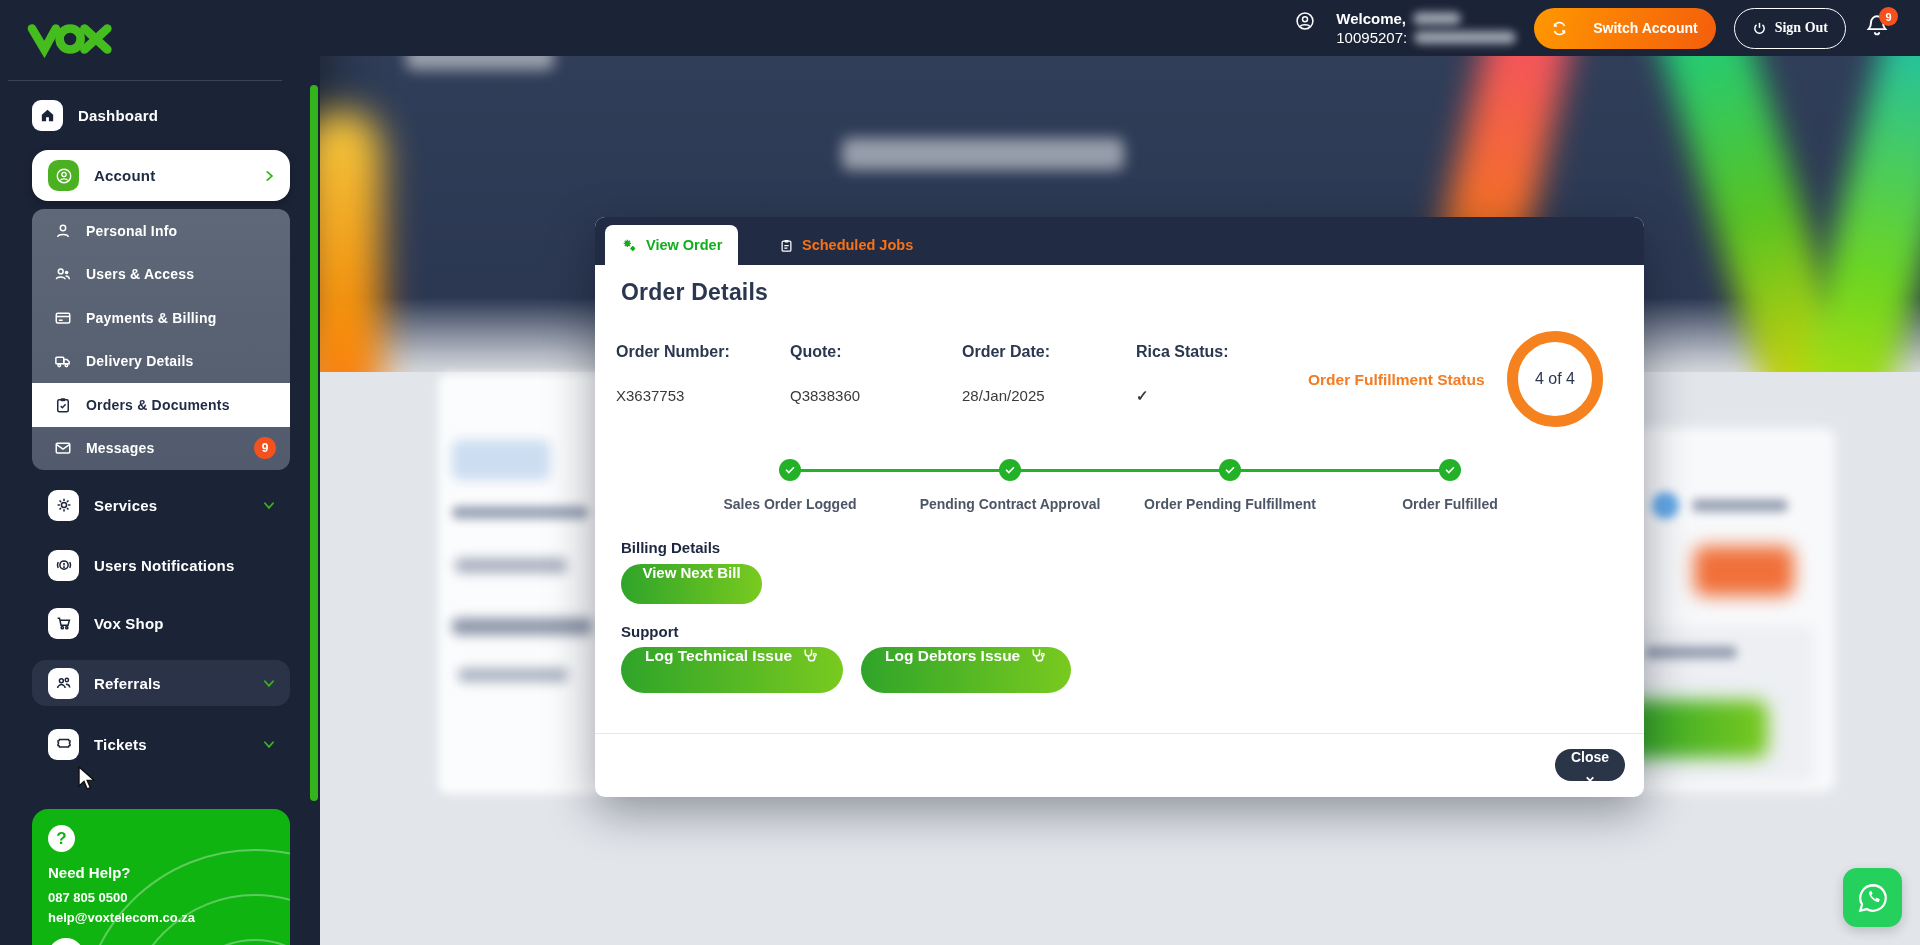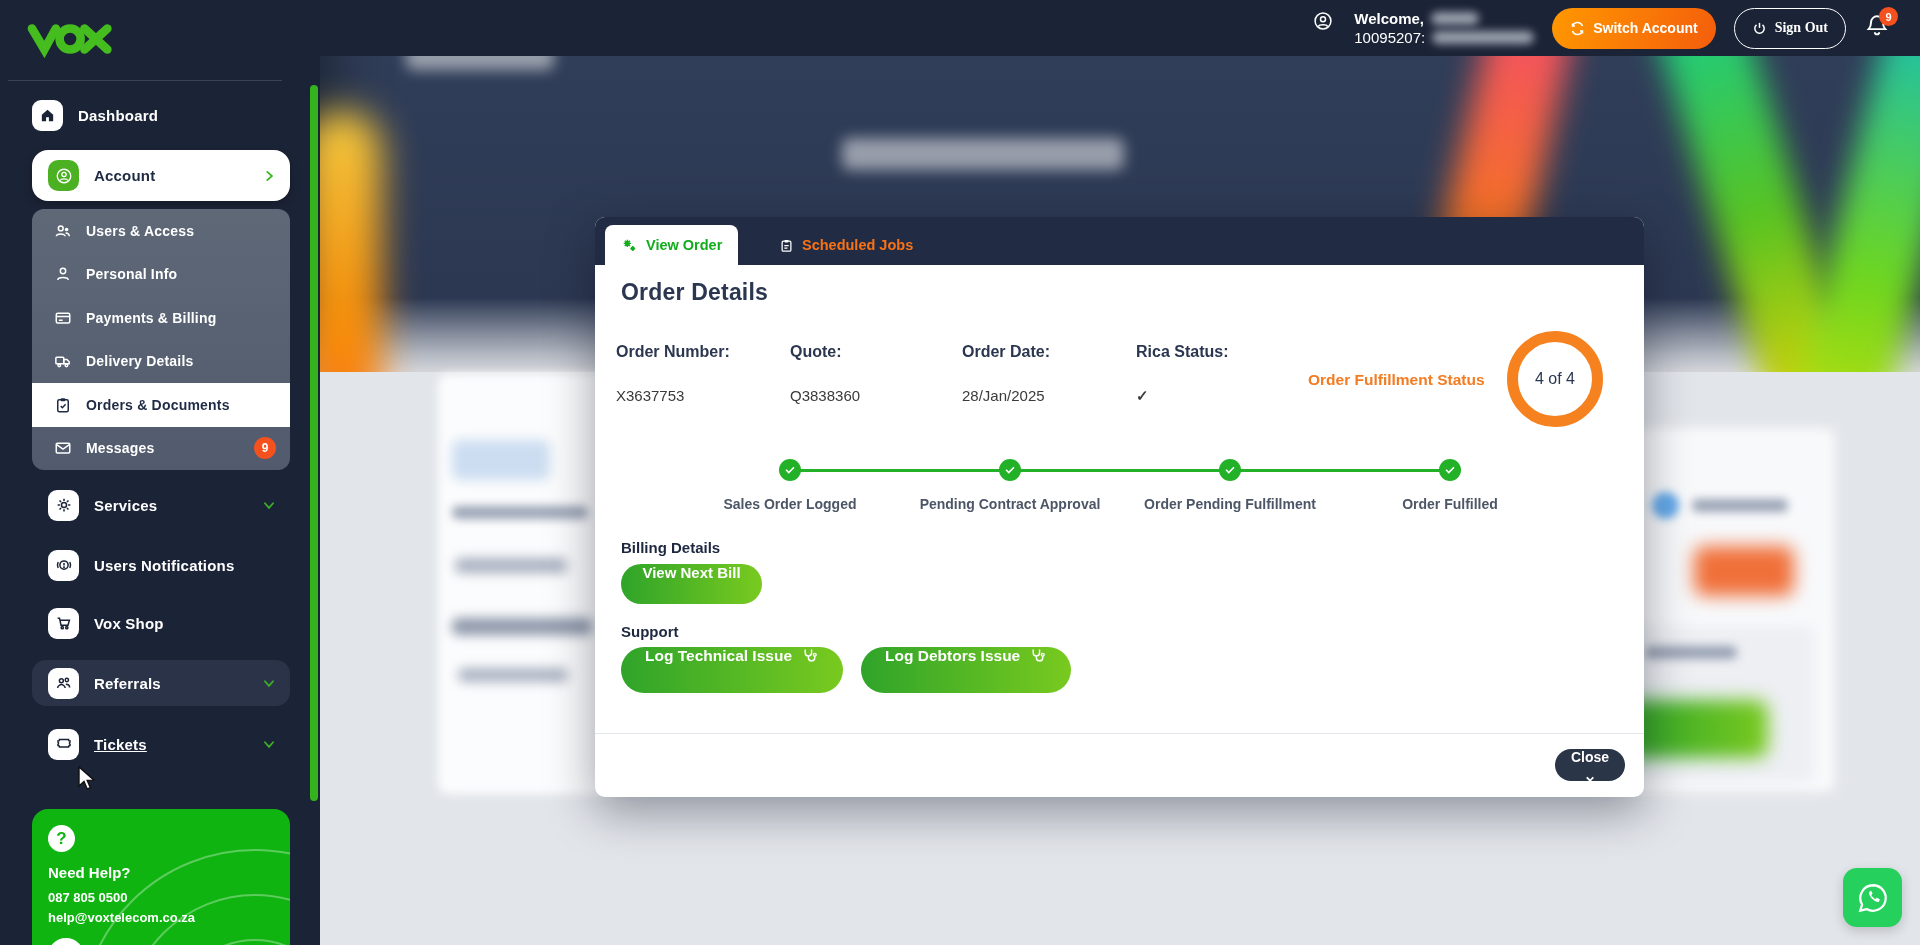--- a/index.html
+++ b/index.html
@@ -54,21 +54,21 @@
   .user-block { display:flex; gap:21px; color:#fff; }
   .user-block .uicon { margin-top:2px; }
   .uline { display:flex; align-items:center; gap:7px; font-size:15px; line-height:19px; }
   .uline.l1 { font-weight:bold; }
   .redacted { display:inline-block; height:13px; border-radius:7px; background:#b9c0cc; filter:blur(4px); opacity:.8; }
   .red-a { width:48px; } .red-b { width:102px; }
   .btn-switch {
     height:41px; border-radius:21px; border:none; cursor:pointer;
     background:linear-gradient(110deg,#ff9800,#f45d0c);
     color:#fff; font-weight:bold; font-size:14px; font-family:inherit;
-    display:flex; align-items:center; gap:8px; padding:0 18px;
+    display:flex; align-items:center; gap:26px; padding:0 18px;
   }
   .btn-signout {
     height:41px; border-radius:21px; cursor:pointer;
     background:transparent; border:1.5px solid #fff;
     color:#fff; font-weight:bold; font-size:14px; font-family:Liberation Serif, serif;
     display:flex; align-items:center; gap:8px; padding:0 17px;
   }
   .bell-wrap { position:relative; width:30px; height:34px; cursor:pointer; }
   .bell-badge {
     position:absolute; right:-4px; top:-4px; min-width:19px; height:19px;
@@ -97,21 +97,21 @@
   .nav-dashboard { top:82px; }
   .nav-account {
     top:142px; height:51px; background:#fff; border-radius:16px; color:#1f2a44;
     padding:0 14px 0 16px; left:32px; box-shadow:0 3px 8px rgba(0,0,0,.25);
   }
   .nav-account .icon-tile { background:#4cb122; color:#fff; border-radius:10px; }
   .nav-services { top:472px; }
   .nav-outage { top:532px; }
   .nav-shop { top:590px; }
   .nav-referrals { top:652px; height:46px; background:#2b3349; border-radius:14px; padding:0 14px 0 16px; left:32px; }
-  .nav-tickets { top:711px;text-decoration:underline; }
+  .nav-tickets { top:711px; }
   .nav-item.padded { padding:0 14px 0 16px; left:32px; }
 
   .submenu {
     position:absolute; left:32px; top:201px; width:258px; height:261px;
     background:linear-gradient(180deg,#5e6877,#515b6d);
     border-radius:12px; overflow:hidden; z-index:2;
   }
   .sub-item {
     height:43.5px; display:flex; align-items:center; gap:14px;
     padding:0 14px 0 22px; color:#fff; cursor:pointer;
@@ -323,36 +323,36 @@
       <svg width="14" height="14" viewBox="0 0 24 24" fill="none" stroke="#3bb224" stroke-width="3" stroke-linecap="round">
           <path d="M9 5l8 7-8 7"></path>
         </svg>
     </span>
   </div>
 
   <div class="submenu">
     <div class="sub-item">
       <span>
         <svg width="18" height="18" viewBox="0 0 24 24" fill="none" stroke="currentColor" stroke-width="2">
+            <circle cx="12" cy="8" r="3.6"></circle>
+            <path d="M5 20c0-4.6 14-4.6 14 0"></path>
+          </svg>
+      </span>
+      <span class="slabel">Personal Info</span>
+    </div>
+    <div class="sub-item">
+      <span>
+        <svg width="18" height="18" viewBox="0 0 24 24" fill="none" stroke="currentColor" stroke-width="2">
             <circle cx="9" cy="8.5" r="3.2"></circle>
             <path d="M3.2 19c0-4 11.6-4 11.6 0"></path>
             <circle cx="16.8" cy="10" r="2.4" fill="currentColor" stroke="none"></circle>
             <path d="M15.5 14.6c2.8.2 4.9 1.7 4.9 4.4"></path>
           </svg>
       </span>
       <span class="slabel">Users &amp; Access</span>
-    </div>
-    <div class="sub-item">
-      <span>
-        <svg width="18" height="18" viewBox="0 0 24 24" fill="none" stroke="currentColor" stroke-width="2">
-            <circle cx="12" cy="8" r="3.6"></circle>
-            <path d="M5 20c0-4.6 14-4.6 14 0"></path>
-          </svg>
-      </span>
-      <span class="slabel">Personal Info</span>
     </div>
     <div class="sub-item">
       <span>
         <svg width="18" height="18" viewBox="0 0 24 24" fill="none" stroke="currentColor" stroke-width="2">
             <rect x="3" y="5.5" width="18" height="13" rx="2"></rect>
             <path d="M3 10h18"></path>
             <path d="M6.5 15h5"></path>
           </svg>
       </span>
       <span class="slabel">Payments &amp; Billing</span>

